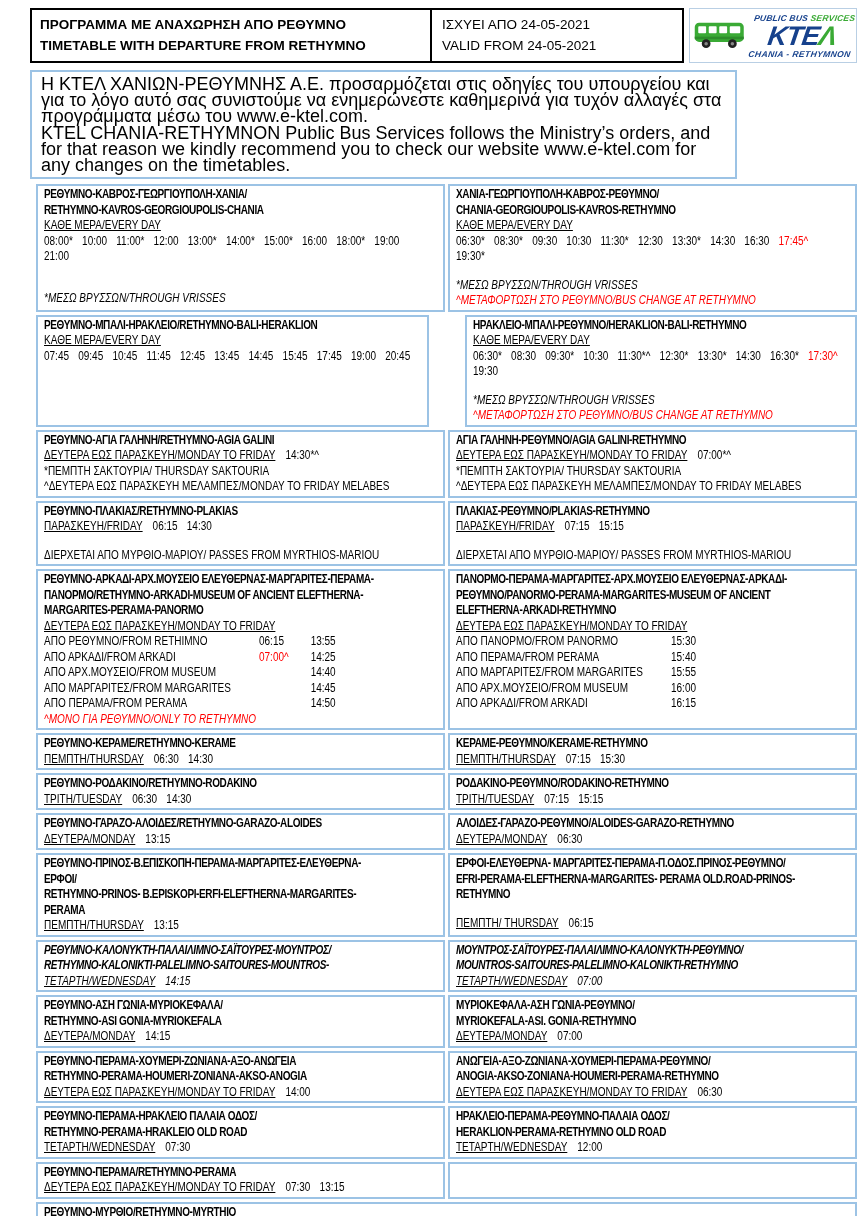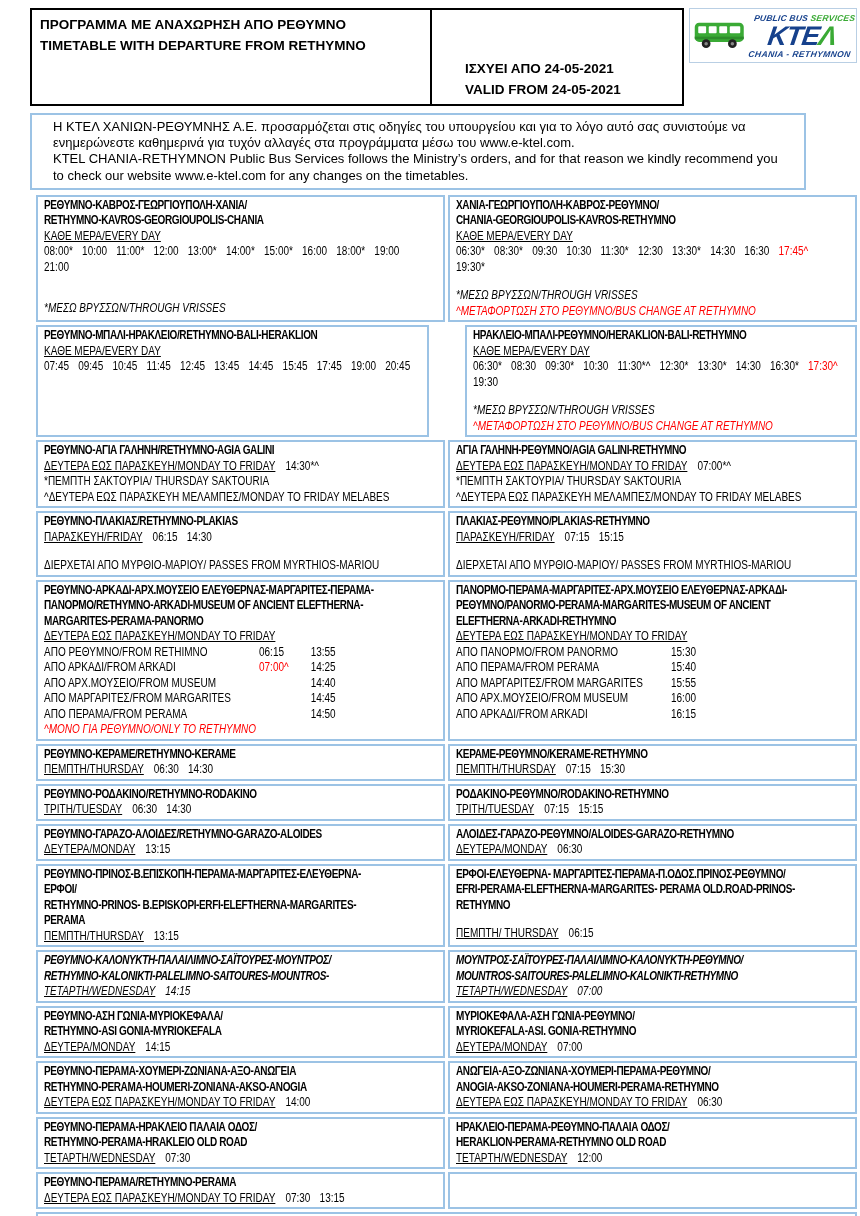--- a/index.html
+++ b/index.html
@@ -6,31 +6,31 @@
   html,body { background:#fff; }
   body {
     width: 860px; min-height: 1216px;
     font-family: "Liberation Sans", "DejaVu Sans", sans-serif;
     color:#000; font-size:12px;
   }
   .page { width:860px; padding:8px 3px 0 30px; }
 
   
   .hdr { display:flex; align-items:stretch; }
-  .hdr-box { display:flex; border:2px solid #000; width:712px; background:#fff;gap:23px; }
+  .hdr-box { display:flex; border:2px solid #000; width:712px; background:#fff; }
   .hdr-title { width:400px; border-right:2px solid #000; padding:4px 8px; font-weight:bold; font-size:13.5px; line-height:21px; white-space:pre-line; }
-  .hdr-valid { flex:1; padding:4px 10px; font-weight:bold; font-size:13.5px; line-height:21px; white-space:pre-line;margin-top:44px; }
+  .hdr-valid { flex:1; padding:4px 10px; font-weight:normal; font-size:13.5px; line-height:21px; white-space:pre-line; }
   .logo { width:169px; height:55px; margin-left:5px; border:1px solid #b9cfe4; display:flex; align-items:center; padding:2px 3px; gap:2px; }
   .logo-txt { display:flex; flex-direction:column; align-items:center; line-height:1; transform:skewX(-8deg); }
   .logo-tag { font-size:8.5px; font-weight:bold; font-style:italic; letter-spacing:.2px; white-space:nowrap; }
   .logo-brand { font-size:27px; font-weight:bold; font-style:italic; letter-spacing:-1px; }
   .logo-sub { font-size:8.5px; font-weight:bold; font-style:italic; letter-spacing:.4px; white-space:nowrap; }
 
   
-  .notice { border:2px solid #9CC3E5; margin-top:7px; padding:4px 21px; font-size:13px; line-height:16.2px; width:776px; }
+  .notice { border:2px solid #9CC3E5; margin-top:7px; padding:4px 9px; font-size:18px; line-height:16.2px; width:707px; }
   .notice p { margin:0; }
 
   
   .tbl { margin-top:5px; width:827px; display:flex; flex-direction:column; gap:3px; }
   .trow { display:flex; gap:3px;padding-left:6px; }
   .tcell { flex:1; border:2px solid #9CC3E5; padding:1px 6px; overflow:hidden; background:#fff; }
   .cin { width:120%; transform:scaleX(.8333); transform-origin:0 0; }
   .rtitle { font-weight:bold; font-size:12px; letter-spacing:-.45px; line-height:15.5px; white-space:pre-line; }
   .line { font-size:12px; line-height:15.5px; }
   .day { text-decoration:underline; margin-right:12px; }

